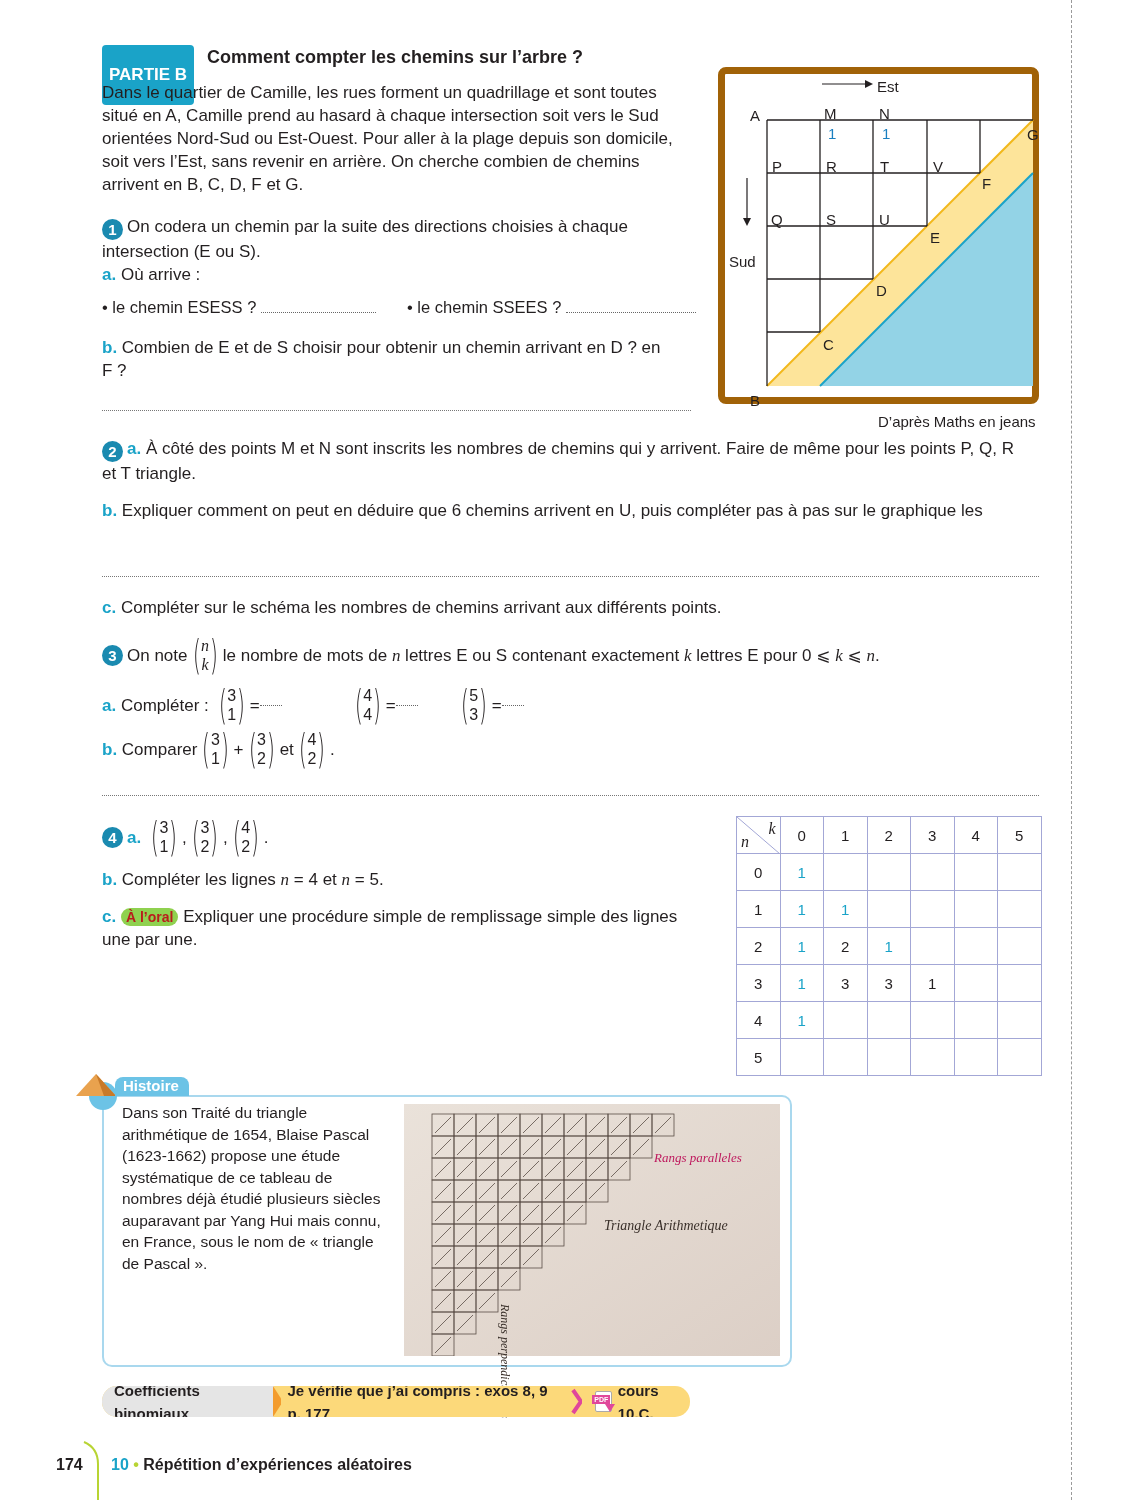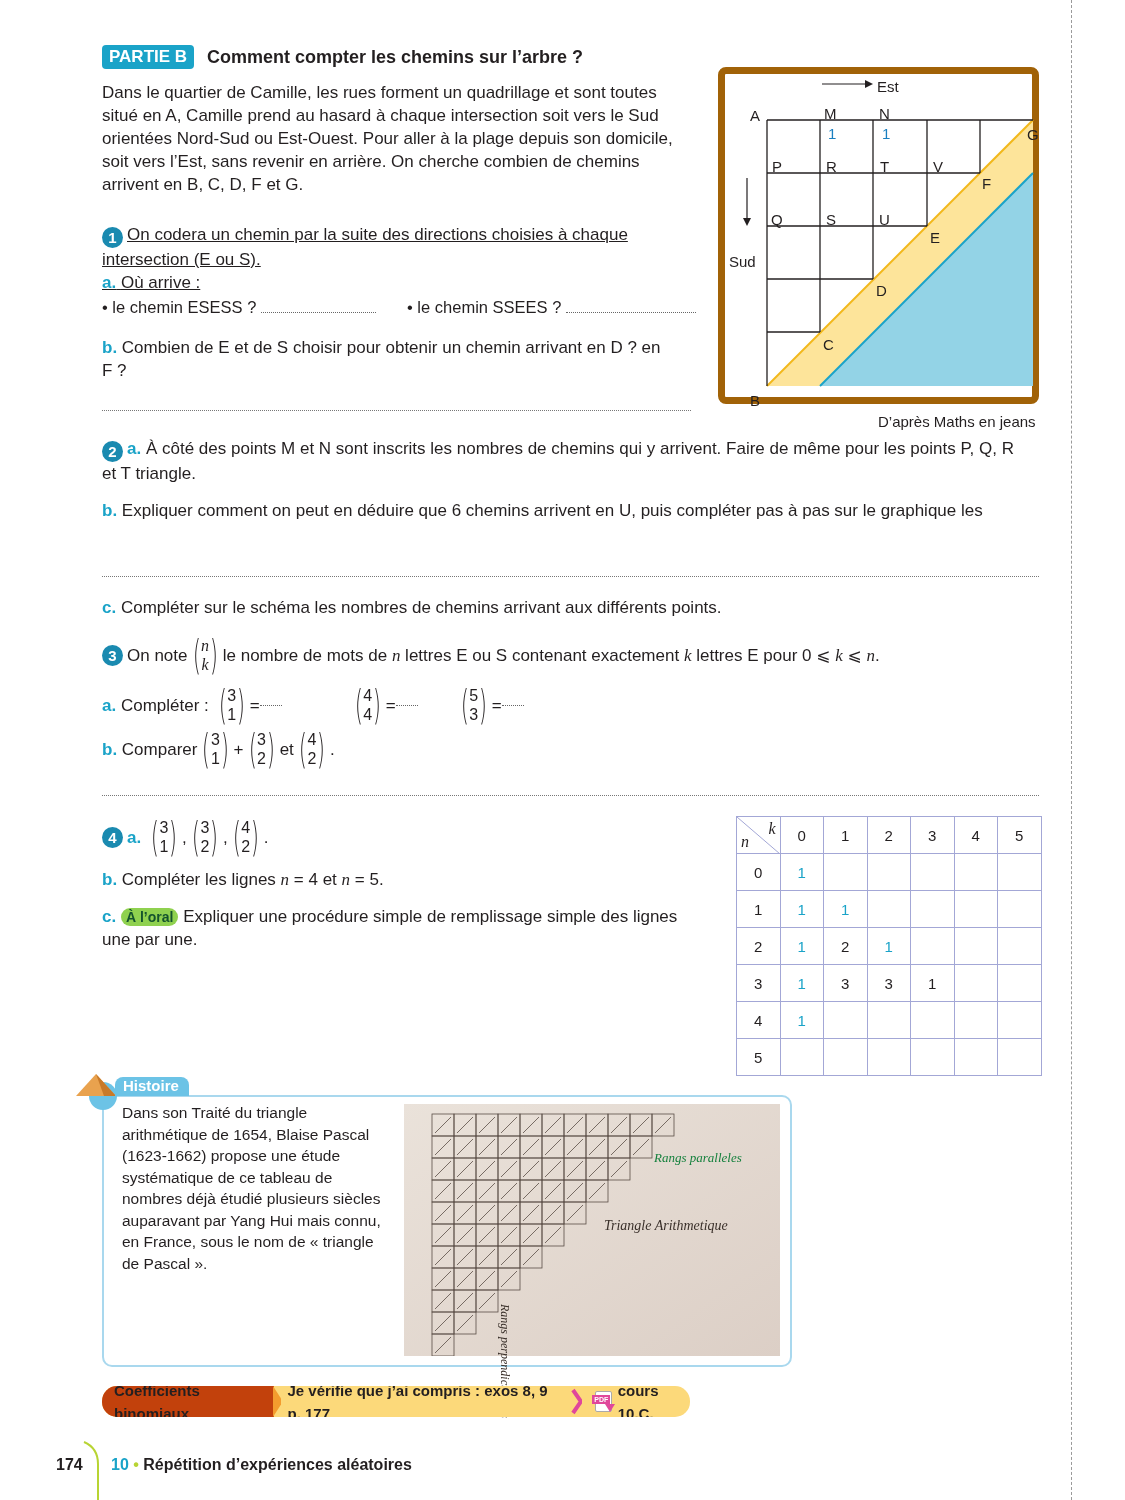--- a/index.html
+++ b/index.html
@@ -2,21 +2,21 @@
 <html><head>
 <meta charset="utf-8">
 <style>
   * { box-sizing: border-box; margin: 0; padding: 0; }
   html, body { width: 1125px; height: 1500px; background: #ffffff; overflow: hidden; }
   body { position: relative; font-family: "Liberation Sans", sans-serif; color: #231f20; font-size: 17px; line-height: 23px; }
   .abs { position: absolute; }
   .cyan { color: #1aa3c8; font-weight: bold; }
   .dashed-v { position: absolute; left: 1071px; top: 0; height: 1500px; border-left: 1px dashed #9a9a9a; }
   .dotline { border-bottom: 1px dotted #777; }
-  .badge-partie { position: absolute; left: 102px; top: 45px; background: #1aa3c8; color: #fff; font-weight: bold; font-size: 17px; padding: 1px 7px; border-radius: 4px; line-height: 22px; }
+  .badge-partie { position: absolute; left: 102px; top: 45px; background: #1aa3c8; color: #fff; font-weight: bold; font-size: 17px; padding: 19px 7px; border-radius: 4px; line-height: 22px; }
   .title { position: absolute; left: 207px; top: 45px; font-weight: bold; font-size: 18px; line-height: 24px; }
   .para { position: absolute; left: 102px; width: 600px; }
   .num { display: inline-block; width: 21px; height: 21px; border-radius: 50%; background: #1a8ab0; color: #fff; font-weight: bold; text-align: center; font-size: 15px; line-height: 21px; vertical-align: -3px; margin-right: 4px; }
   .binom { display: inline-flex; align-items: center; vertical-align: middle; margin: 0 1px; }
   .binom .par { font-size: 40px; font-weight: 200; line-height: 40px; transform: scaleX(0.5); display: inline-block; color: #231f20; font-family: "DejaVu Sans", sans-serif; }
   .binom .stack { display: inline-flex; flex-direction: column; align-items: center; line-height: 19px; font-size: 16px; margin: 0 -3px; }
   .ital { font-family: "Liberation Serif", serif; font-style: italic; }
   .dots { display: inline-block; border-bottom: 1px dotted #666; vertical-align: baseline; }
   
   .diagram-frame { position: absolute; left: 718px; top: 67px; width: 321px; height: 337px; border: 7px solid #a16207; border-radius: 8px; background: #fff; }
@@ -27,41 +27,41 @@
   table.pascal td { border: 1px solid #a3a7d6; width: 43.5px; height: 37px; text-align: center; font-size: 15px; }
   table.pascal td.corner { position: relative; }
   .blue-num { color: #1aa3c8; }
   
   .hist-box { position: absolute; left: 102px; top: 1095px; width: 690px; height: 272px; border: 2px solid #a9d8ee; border-radius: 10px; border-top-left-radius: 0; }
   .hist-tab { position: absolute; left: 115px; top: 1077px; background: #6cc3e6; color: #fff; font-weight: bold; font-size: 15px; padding: 0 10px 0 8px; border-radius: 8px 8px 0 0; line-height: 18px; height: 19px; }
   .hist-text { position: absolute; left: 122px; top: 1102px; width: 260px; font-size: 15.5px; line-height: 21.5px; }
   .hist-img { position: absolute; left: 404px; top: 1104px; width: 376px; height: 252px; background: #e7dbd3; }
   
   .bar { position: absolute; left: 102px; top: 1386px; height: 31px; width: 588px; background: #fcd97a; border-radius: 15px; display: flex; align-items: center; font-size: 15px; font-weight: bold; overflow: hidden; }
-  .bar .seg1 { background: #c2410c; height: 100%; display: flex; align-items: center; padding: 0 12px; }
+  .bar .seg1 { background: #e5e5e5; height: 100%; display: flex; align-items: center; padding: 0 12px; }
   .footer-num { position: absolute; left: 56px; top: 1453px; font-weight: bold; font-size: 16px; }
   .footer-title { position: absolute; left: 111px; top: 1453px; font-size: 16px; font-weight: bold; }
 </style>
 </head>
 <body>
 
 <div class="dashed-v"></div>
 
 <div class="badge-partie">PARTIE B</div>
 <div class="title">Comment compter les chemins sur l’arbre ?</div>
 
 <div class="para" style="top:81px; width:610px;">
   <div>Dans le quartier de Camille, les rues forment un quadrillage et sont toutes</div>
   <div>situé en A, Camille prend au hasard à chaque intersection soit vers le Sud</div>
   <div>orientées Nord-Sud ou Est-Ouest. Pour aller à la plage depuis son domicile,</div>
   <div>soit vers l’Est, sans revenir en arrière. On cherche combien de chemins</div>
   <div>arrivent en B, C, D, F et G.</div>
 </div>
 
-<div class="para" style="top:223px; width:600px;text-decoration:underline;">
+<div class="para" style="top:215px; width:600px;">
   <div><span class="num">1</span><span>On codera un chemin par la suite des directions choisies à chaque</span></div>
   <div>intersection (E ou S).</div>
   <div><span class="cyan">a.</span> <span>Où arrive :</span></div>
 </div>
 <div class="abs" style="left:102px; top:296px; font-size:16.5px;">
   <span>• le chemin ESESS ?</span>
   <span class="dots" style="width:115px;"></span>
 </div>
 <div class="abs" style="left:407px; top:296px; font-size:16.5px;">
   <span>• le chemin SSEES ?</span>
@@ -236,21 +236,21 @@
       </span>
       <span class="par">)</span>
     </span>.
 </div>
 <div class="abs" style="left:102px; top:868px; white-space:nowrap;">
   <span class="cyan">b.</span> <span>Compléter les lignes</span> <span class="ital">n</span> <span>= 4 et</span> <span class="ital">n</span> <span>= 5.</span>
 </div>
 <div class="abs" style="left:102px; top:905px; width:620px;">
   <div style="white-space:nowrap;">
     <span class="cyan">c.</span>
-    <span style="display:inline-block; background:#8fd14f; color:#14532d; font-weight:bold; font-size:14px; border-radius:9px; padding:0 5px; line-height:18px; position:relative;">À l’oral</span>
+    <span style="display:inline-block; background:#8fd14f; color:#b91c1c; font-weight:bold; font-size:14px; border-radius:9px; padding:0 5px; line-height:18px; position:relative;">À l’oral</span>
     <span>Expliquer une procédure simple de remplissage simple des lignes</span>
   </div>
   <div>une par une.</div>
 </div>
 
 <table class="pascal">
   <tbody>
       <tr>
     <td class="corner">
       <svg width="43" height="37" style="position:absolute; left:0; top:0;">
@@ -472,21 +472,21 @@
         <rect x="72" y="186" width="22" height="22"></rect>
         <line x1="75" y1="205" x2="91" y2="189"></line>
         <rect x="28" y="208" width="22" height="22"></rect>
         <line x1="31" y1="227" x2="47" y2="211"></line>
         <rect x="50" y="208" width="22" height="22"></rect>
         <line x1="53" y1="227" x2="69" y2="211"></line>
         <rect x="28" y="230" width="22" height="22"></rect>
         <line x1="31" y1="249" x2="47" y2="233"></line>
       </g>
   </svg>
-  <div class="abs" style="left:250px; top:42px; font-family:'Liberation Serif', serif; font-style:italic; font-size:13px; color:#15803d;">Rangs paralleles</div>
+  <div class="abs" style="left:250px; top:42px; font-family:'Liberation Serif', serif; font-style:italic; font-size:13px; color:#be185d;">Rangs paralleles</div>
   <div class="abs" style="left:200px; top:110px; font-family:'Liberation Serif', serif; font-style:italic; font-size:14px; color:#3a302a;">Triangle Arithmetique</div>
   <div class="abs" style="left:112px; top:200px; transform:rotate(90deg); transform-origin:left top; font-family:'Liberation Serif', serif; font-style:italic; font-size:12px; color:#3a302a; white-space:nowrap; width:110px;">Rangs perpendiculaires</div>
 </div>
 
 <div class="bar">
   <div class="seg1">Coefficients binomiaux</div>
   <svg width="10" height="31" style="margin-left:-1px;">
       <polygon points="0,0 10,15.5 0,31" fill="#f39c2e"></polygon>
     </svg>
   <div style="padding-left:6px;">Je vérifie que j’ai compris : exos 8, 9 p. 177</div>

